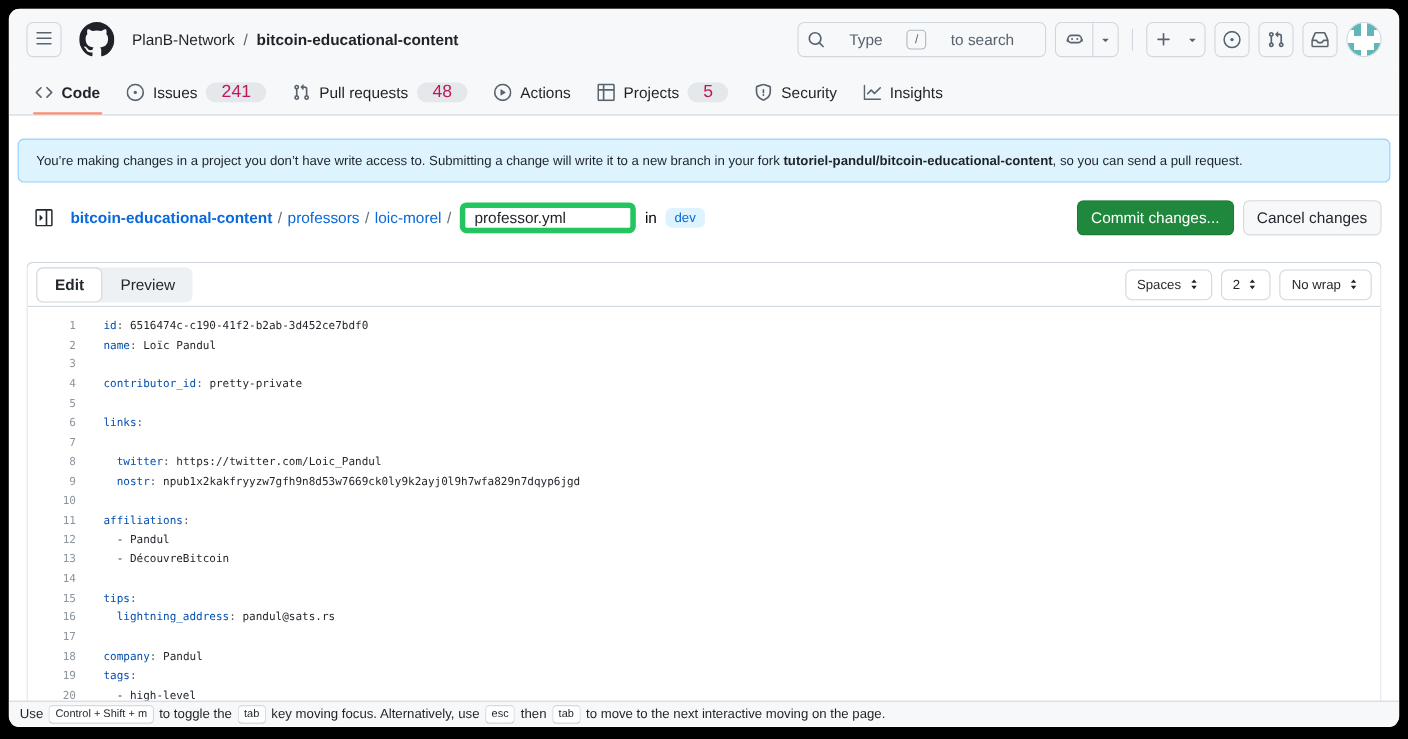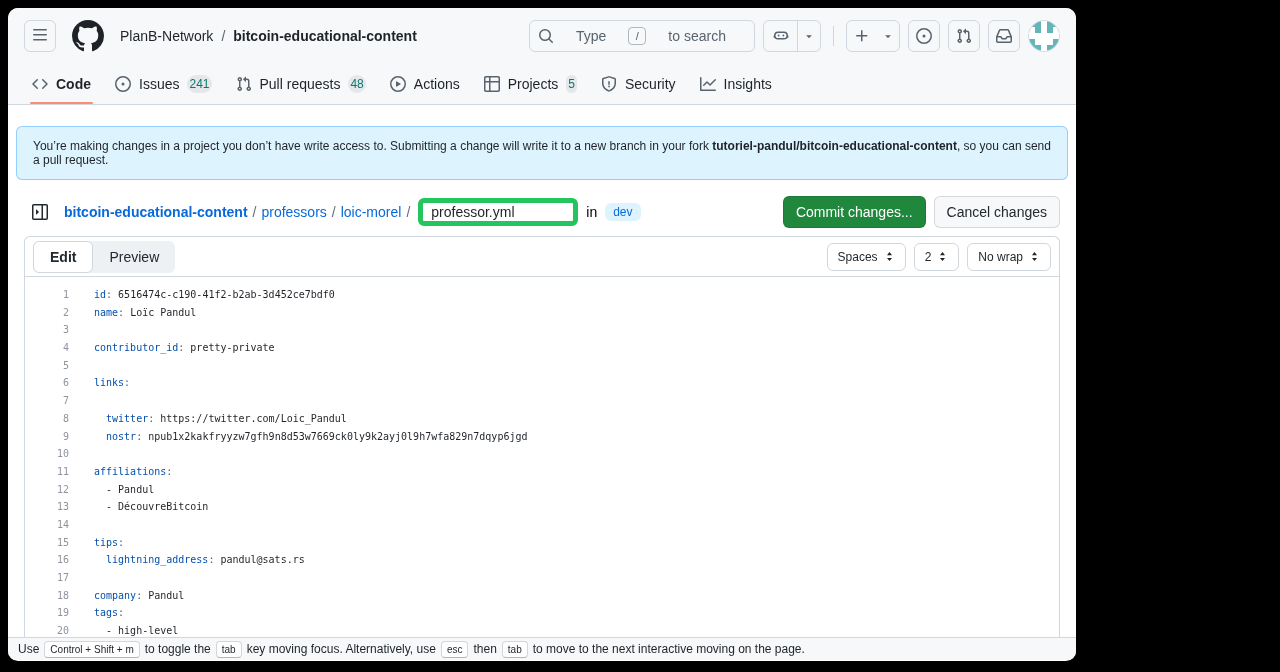--- a/index.html
+++ b/index.html
@@ -1,19 +1,19 @@
 <!DOCTYPE html>
 <html><head>
 <meta charset="utf-8">
 <style>
   * { margin:0; padding:0; box-sizing:border-box; }
   html,body { width:1280px; height:672px; }
   body { font-family:"Liberation Sans", sans-serif; background:#000; }
   .frame { position:relative; width:1280px; height:672px; background:#000; overflow:hidden; }
-  .page { position:absolute; left:8px; top:8px; width:1068px; height:653px; background:#fff; border-radius:10px; overflow:hidden; }
+  .page { position:absolute; left:8px; top:8px; width:1264px; height:653px; background:#fff; border-radius:10px; overflow:hidden; }
 
   
   .app-header { height:56px; background:#f6f8fa; display:flex; align-items:center; padding:0 16px; gap:8px; }
   .icon-btn { width:32px; height:32px; border:1px solid #d0d7de; border-radius:6px; background:transparent; display:flex; align-items:center; justify-content:center; color:#59636e; cursor:pointer; flex:none; }
   .gh-logo { width:32px; height:32px; color:#1f2328; display:flex; align-items:center; justify-content:center; margin:0 8px; }
   .ctx { display:flex; align-items:center; gap:6px; font-size:14px; color:#1f2328; white-space:nowrap; }
   .ctx .sep { color:#59636e; padding:0 2px; }
   .ctx .repo { font-weight:600; }
   .hdr-spacer { flex:1; }
   .search-box { width:226px; height:32px; border:1px solid #d0d7de; border-radius:6px; background:#f6f8fa; display:flex; align-items:center; gap:22px; padding:0 8px; color:#59636e; font-size:14px; cursor:text; }
@@ -24,42 +24,42 @@
   .split-caret { width:22px; }
   .v-divider { width:1px; height:20px; background:#d0d7de; margin:0 4px; flex:none; }
   .avatar { width:32px; height:32px; border-radius:50%; overflow:hidden; flex:none; cursor:pointer; border:1px solid #d0d7de; }
 
   
   .repo-tabs { background:#f6f8fa; border-bottom:1px solid #d0d7de; display:flex; align-items:stretch; padding:0 12px; height:41px; }
   .tab { position:relative; display:flex; align-items:center; gap:8px; padding:0 8px; margin:0 4px; font-size:14px; color:#1f2328; cursor:pointer; }
   .tab svg { color:#59636e; }
   .tab.active { font-weight:600; }
   .tab.active::after { content:""; position:absolute; left:6px; right:6px; bottom:0; height:2px; background:#fd8c73; border-radius:2px; }
-  .counter { background:rgba(175,184,193,0.25); color:#0f766e; font-size:12px; font-weight:400; border-radius:10px; padding:1px 2px; line-height:16px; }
+  .counter { background:rgba(175,184,193,0.25); color:#be185d; font-size:16px; font-weight:400; border-radius:10px; padding:1px 14px; line-height:16px; }
 
   
   .flash { margin:21px 8px 0; background:#ddf4ff; border:1px solid rgba(84,174,255,0.55); border-radius:6px; padding:12px 16px; font-size:12px; color:#1f2328; }
   .flash b { font-weight:700; }
 
   
   .file-row { margin:16px 16px 0; display:flex; align-items:center; gap:8px; }
   .crumbs { display:flex; align-items:center; gap:5px; font-size:14px; white-space:nowrap; }
   .crumbs a { color:#0969da; text-decoration:none; cursor:pointer; }
   .crumbs .root { font-weight:600; }
   .crumbs .csep { color:#656d76; }
   .fname-input { width:160px; height:28px; border:5px solid #22c55e; border-radius:6px; padding:0 8px; font-size:14px; color:#1f2328; font-family:"Liberation Sans", sans-serif; background:#fff; }
   .in-label { font-size:14px; color:#000000; }
   .branch-badge { background:#ddf4ff; color:#0969da; font-size:12px; padding:2px 8px; border-radius:6px; cursor:pointer; }
   .row-spacer { flex:1; }
   .btn { height:32px; padding:0 12px; border-radius:6px; font-size:14px; font-weight:500; display:flex; align-items:center; cursor:pointer; font-family:"Liberation Sans", sans-serif; }
   .btn-default { background:#f6f8fa; border:1px solid rgba(31,35,40,0.15); color:#24292f; }
   .btn-primary { background:#1f883d; border:1px solid rgba(31,35,40,0.15); color:#fff; }
 
   
-  .editor { margin:8px 16px 0; border:1px solid #d0d7de; border-bottom:none; border-radius:6px 6px 0 0; height:412px; overflow:hidden; background:#fff; }
+  .editor { margin:24px 16px 0; border:1px solid #d0d7de; border-bottom:none; border-radius:6px 6px 0 0; height:412px; overflow:hidden; background:#fff; }
   .editor-toolbar { height:40px; display:flex; align-items:center; padding:0 8px; border-bottom:1px solid #d0d7de; gap:8px; }
   .segmented { display:flex; background:#eef1f4; border-radius:6px; padding:0; height:32px; align-items:center; }
   .seg-item { height:32px; display:flex; align-items:center; padding:0 16px; font-size:14px; color:#24292f; border-radius:6px; cursor:pointer; }
   .seg-item.active { background:#fff; border:1px solid #d0d7de; font-weight:600; }
   .tb-spacer { flex:1; }
   .select { height:28px; border:1px solid #d0d7de; border-radius:6px; background:#fff; display:flex; align-items:center; gap:6px; padding:0 10px; font-size:12px; color:#24292f; cursor:pointer; }
   .select svg { color:#1f2328; }
 
   .code { padding-top:9px; font-family:"DejaVu Sans Mono", monospace; font-size:10px; }
   .cl { display:flex; height:17.7px; line-height:17.7px; white-space:pre; }

